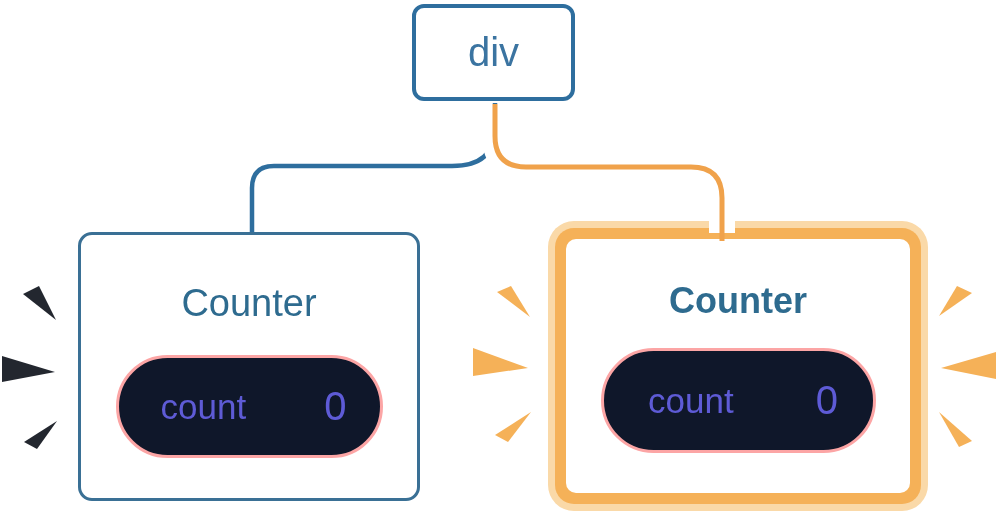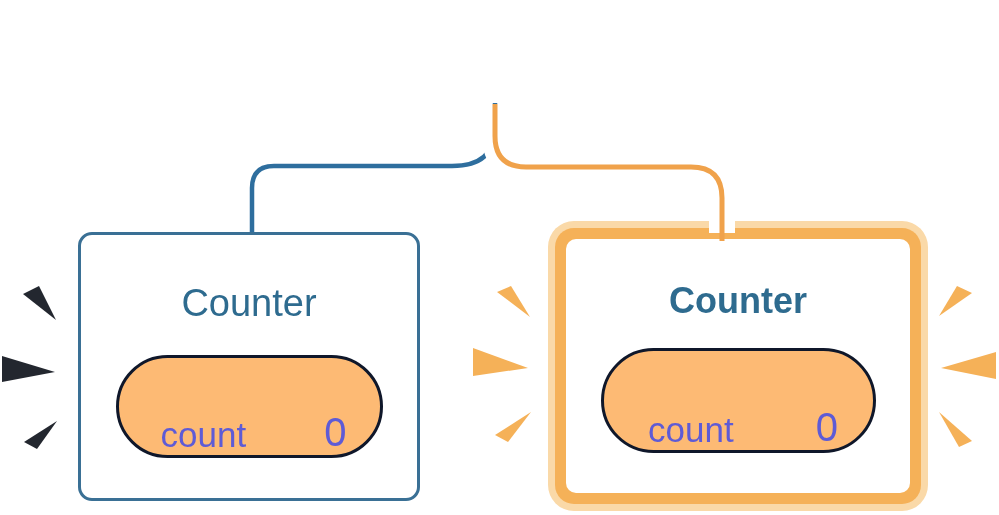--- a/index.html
+++ b/index.html
@@ -38,22 +38,22 @@
   }
   .card-right-content{
     box-sizing:border-box;width:100%;height:100%;background:#fff;border-radius:10px;
     display:flex;flex-direction:column;align-items:center;
   }
   .card-right-content .card-title{margin-top:42px;font-size:36px;font-weight:700;color:#2E6B8F;line-height:40px;}
   .card-right-content .pill{margin-top:27px;width:275px;height:105px;}
 
   
   .pill{
-    box-sizing:border-box;border:3px solid #0f172a;border-radius:60px;
-    display:flex;align-items:flex-end;overflow:hidden;background:#fdba74;
+    box-sizing:border-box;border:3px solid #fca5a5;border-radius:60px;
+    display:flex;align-items:center;overflow:hidden;background:#0f172a;
   }
   .pill .pill-key{
     flex:0 0 65%;display:flex;align-items:center;justify-content:center;
     font-size:35px;color:#5E5BD6;
   }
   .pill .pill-divider{flex:0 0 3px;background:#5E5BD6;}
   .pill .pill-value{
     flex:1;display:flex;align-items:center;justify-content:center;
     font-size:40px;color:#5E5BD6;
   }
@@ -105,14 +105,17 @@
         </div>
       </div>
     </div>
   </div>
 
   <svg id="over-layer" class="layer" width="999" height="515" viewBox="0 0 999 515">
     <path d="M495,104 L495,136 Q495,167 526,167 L691,167 Q722,167 722,198 L722,233" fill="none" stroke="#ffffff" stroke-width="26"></path>
     <path d="M495,104 L495,136 Q495,167 526,167 L691,167 Q722,167 722,198 L722,241" fill="none" stroke="#F0A24B" stroke-width="5"></path>
   </svg>
 
+  <div class="root-node">
+    <div class="label">div</div>
+  </div>
 
 </div>
 
 </body></html>

